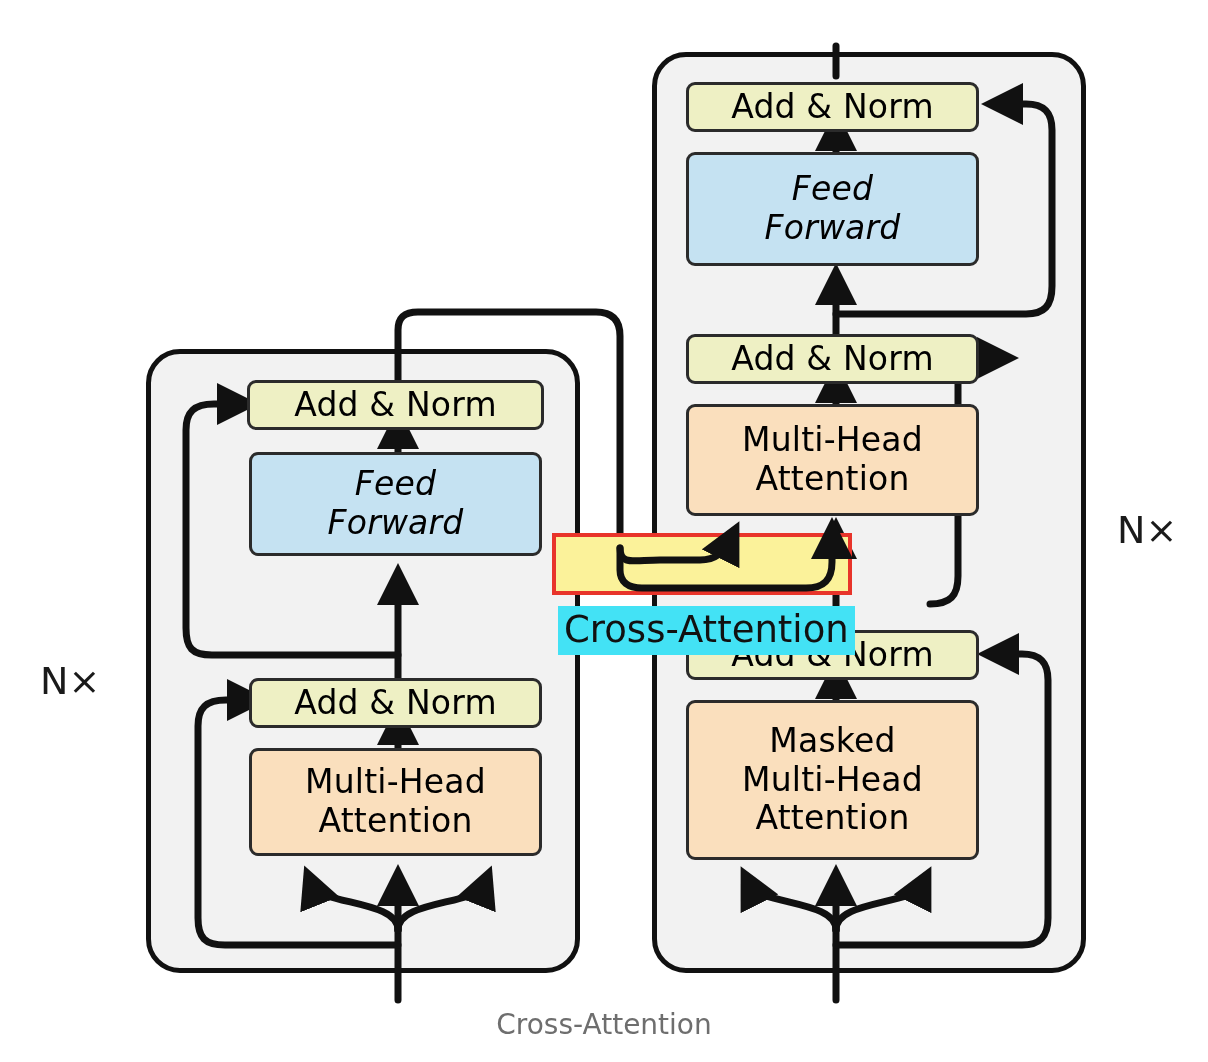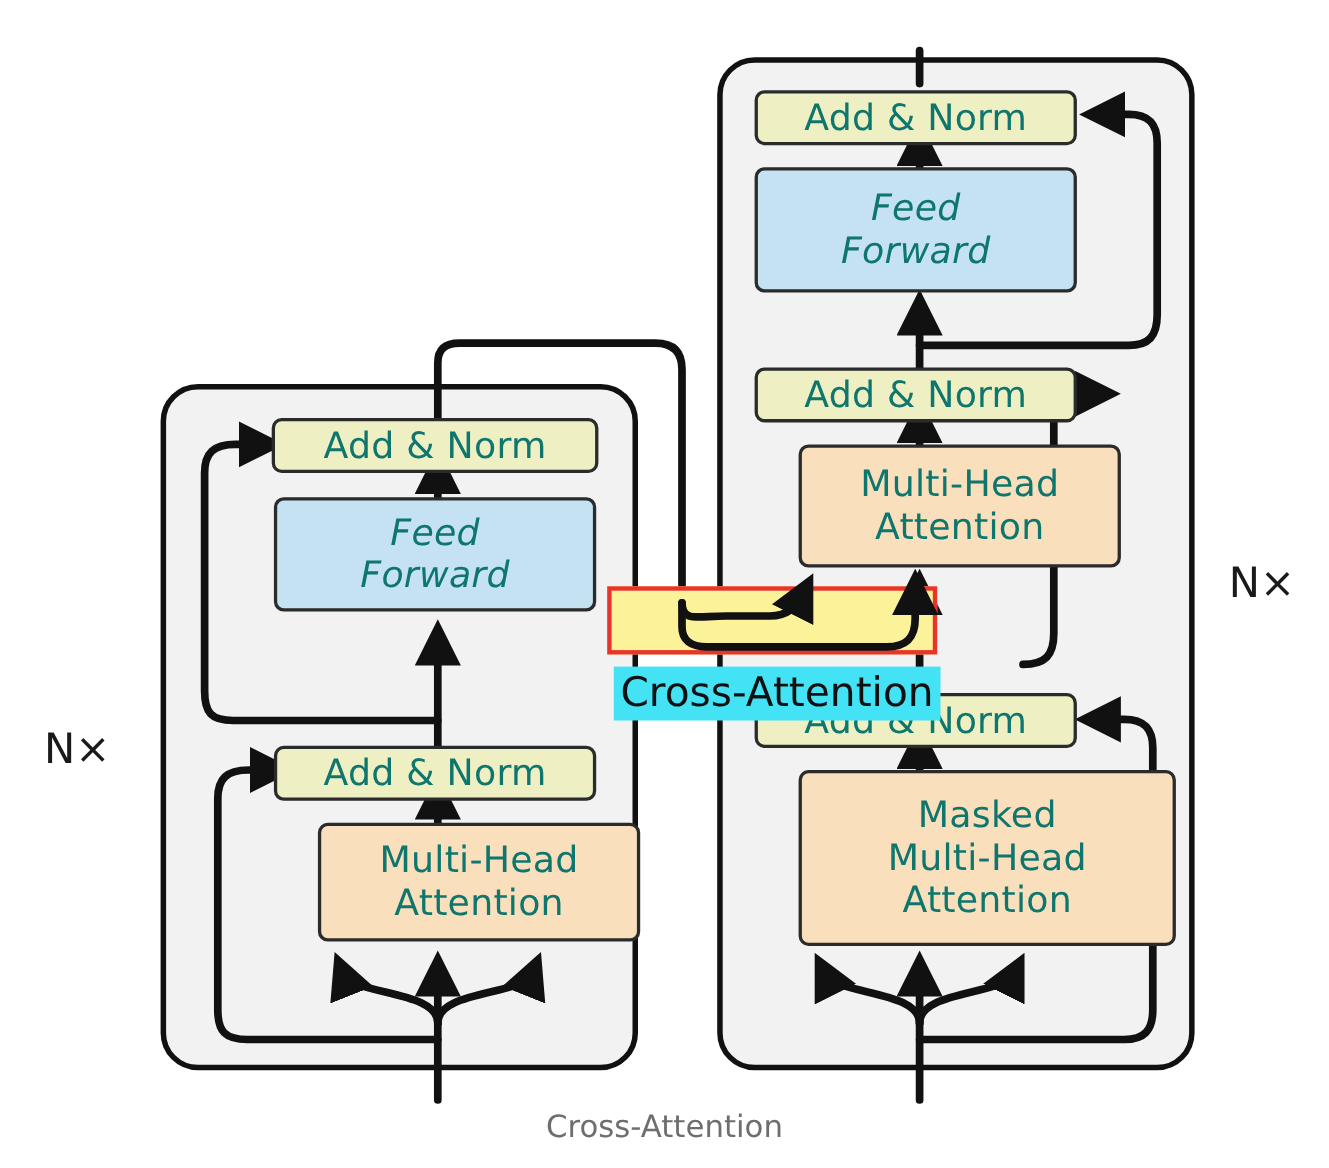--- a/index.html
+++ b/index.html
@@ -41,38 +41,37 @@
   }
   .block {
     position: absolute;
     box-sizing: border-box;
     border: 3px solid #2b2b2b;
     border-radius: 9px;
     display: flex;
     align-items: center;
     justify-content: center;
     text-align: center;
-    color: #0f766e;
+    color: #000000;
     font-size: 33px;
     line-height: 1.18;
     letter-spacing: 0.2px;
     white-space: pre-line;
     z-index: 4;
   }
   .block.addnorm {
     background: #eef0c4;
     font-size: 33px;
   }
   .block.ffn {
     background: #c5e2f2;
     font-style: italic;
   }
   .block.attn {
     background: #fadfbd;
-    margin-left: 40px;
   }
   .nx {
     position: absolute;
     font-size: 38px;
     color: #1a1a1a;
     z-index: 6;
   }
   #nx-encoder { left: 40px; top: 659px; }
   #nx-decoder { left: 1117px; top: 508px; }
 
@@ -200,21 +199,21 @@
   <div class="block ffn" style="left:686px; top:152px; width:293px; height:114px;">Feed
 Forward</div>
 
   <div class="block addnorm" style="left:686px; top:334px; width:293px; height:50px;">Add &amp; Norm</div>
 
   <div class="block attn" style="left:686px; top:404px; width:293px; height:112px;">Multi-Head
 Attention</div>
 
   <div class="block addnorm" style="left:686px; top:630px; width:293px; height:50px;">Add &amp; Norm</div>
 
-  <div class="block attn" style="left:686px; top:700px; width:343px; height:160px;">Masked
+  <div class="block attn" style="left:686px; top:700px; width:293px; height:160px;">Masked
 Multi-Head
 Attention</div>
 
   <div class="nx" id="nx-encoder">N×</div>
   <div class="nx" id="nx-decoder">N×</div>
 
   <div id="cross-attn-highlight"></div>
 
   <svg id="wires-top" viewBox="0 0 1208 1062">
     <defs>

